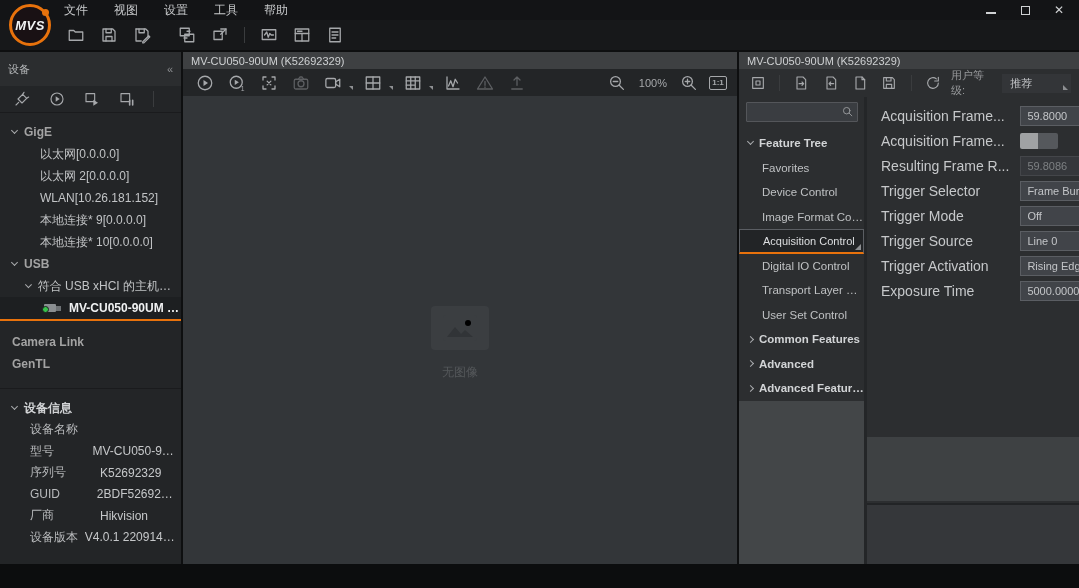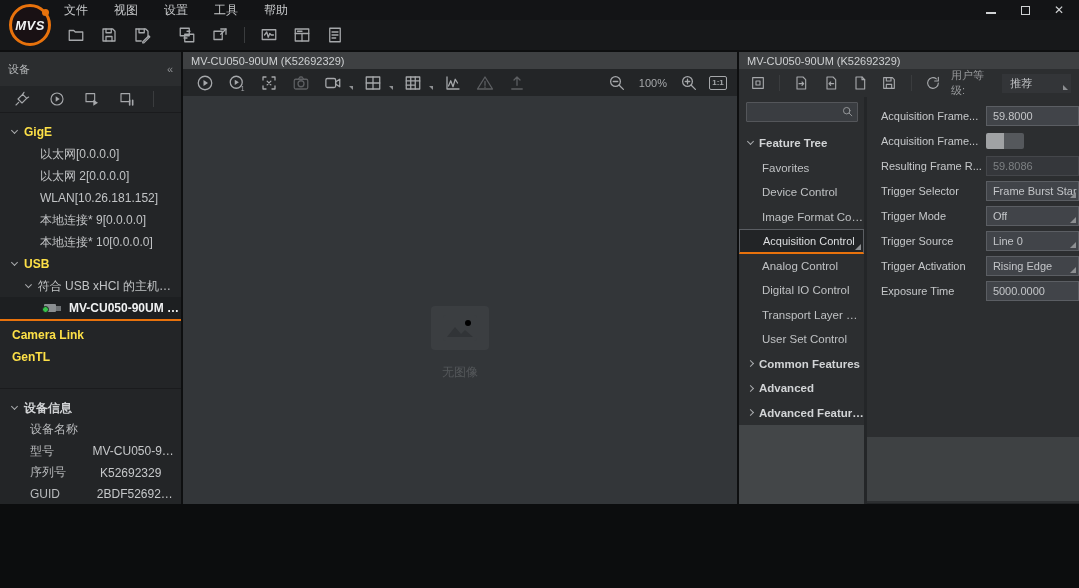--- a/index.html
+++ b/index.html
@@ -1,18 +1,18 @@
 <!DOCTYPE html>
 <html><head>
 <meta charset="utf-8">
 <style>
   * { margin:0; padding:0; box-sizing:border-box; }
   html,body { background:#0c0d0e; }
   .app{
-    position:relative; width:1079px; height:504px; overflow:hidden;
+    position:relative; width:1079px; height:564px; overflow:hidden;
     background:#0e0f10; font-family:"Liberation Sans", sans-serif;
     color:#c2c4c6; font-size:12px; -webkit-font-smoothing:antialiased;
   }
   
   .menubar{position:absolute;left:0;top:0;right:0;height:20px;background:#131416;display:flex;align-items:center;padding-left:64px;gap:26px;}
   .menu-item{color:#c6c8ca;font-size:12px;cursor:default;}
   .win-controls{position:absolute;right:14px;top:0;height:20px;display:flex;align-items:center;gap:22px;color:#cfd1d3;}
   .wc{width:12px;height:12px;display:flex;align-items:center;justify-content:center;font-size:12px;}
   .wc-min{width:10px;height:1.5px;background:#cfd1d3;margin-top:6px;}
   .wc-max{width:9px;height:9px;border:1.5px solid #cfd1d3;}
@@ -33,21 +33,21 @@
   .chev.right{transform:rotate(-45deg);}
   .bold{font-weight:bold;}
   
   .panel-title{height:17px;background:#3e4042;color:#cfd1d3;font-size:11px;display:flex;align-items:center;padding:0 8px;}
   .left-panel{position:absolute;top:52px;left:0;width:181px;bottom:0;background:#232527;}
   .lp-head{height:16px;background:#2b2d2f;display:flex;align-items:center;justify-content:space-between;padding:17px 8px;color:#b7b9bb;font-size:11px;}
   .lp-tools{height:27px;display:flex;align-items:center;padding:0 10px;gap:11px;border-bottom:1px solid #1a1b1d;color:#9fa1a4;}
   .tree{padding-top:8px;}
   .trow{height:22px;display:flex;align-items:center;gap:7px;color:#c2c4c6;}
   .trow .lbl{white-space:nowrap;overflow:hidden;text-overflow:ellipsis;}
-  .trow.group{padding-left:12px;color:#fde047;}
+  .trow.group{padding-left:12px;color:#a3a3a3;}
   .trow.child{padding-left:40px;}
   .trow.sub{padding-left:26px;color:#c2c4c6;}
   .trow.cam{padding-left:44px;background:#1d1f21;border-bottom:2px solid #e8720c;height:24px;color:#f0f1f2;font-weight:bold;}
   .camic{position:relative;width:18px;height:12px;color:#8a8e91;flex:0 0 auto;}
   .camic .body{position:absolute;left:0;top:2px;width:12px;height:8px;background:#8a8e91;border-radius:1px;}
   .camic .lens{position:absolute;left:12px;top:3.5px;width:5px;height:5px;background:#6e7275;}
   .camic .dot{position:absolute;left:-2px;top:4px;width:7px;height:7px;border-radius:50%;background:#35c24a;border:1px solid #1d1f21;}
   .dev-info{position:absolute;left:0;top:336px;right:0;border-top:1px solid #1a1b1d;padding-top:8px;}
   .di-title{height:22px;display:flex;align-items:center;gap:7px;padding-left:12px;color:#d2d4d6;font-weight:bold;}
   .di-row{height:21.5px;display:flex;align-items:center;padding-left:30px;}
@@ -78,21 +78,21 @@
   .search-ic{position:absolute;right:3px;top:2px;color:#9a9c9e;}
   .ft-items{background:#2c2e30;padding-top:4px;}
   .ft-row{height:24.5px;display:flex;align-items:center;gap:6px;padding-left:9px;color:#bfc1c3;font-size:11.5px;}
   .ft-row .lbl{white-space:nowrap;overflow:hidden;text-overflow:ellipsis;}
   .ft-row.node{color:#d2d4d6;font-weight:bold;}
   .ft-row.leaf{padding-left:23px;}
   .ft-row.sel{background:#222426;border-bottom:2px solid #e8720c;color:#dddfe1;}
   .prop-col{flex:1;position:relative;background:#2c2e30;}
   .prows{padding:9px 0 0 0;display:flex;flex-direction:column;gap:5px;}
   .prow{height:20px;display:flex;align-items:center;padding:0 11px 0 14px;}
-  .prow .k{flex:1;color:#c6c8ca;font-size:11px;white-space:nowrap;overflow:hidden;text-overflow:ellipsis;padding-right:4px;}
+  .prow .k{flex:1;color:#c6c8ca;font-size:14px;white-space:nowrap;overflow:hidden;text-overflow:ellipsis;padding-right:11px;}
   .ctrl{width:93px;height:20px;flex:0 0 auto;}
   .inp{background:#414449;border:1px solid #5b5e63;color:#c3c5c8;font-size:11px;display:flex;align-items:center;padding-left:6px;}
   .inp.disabled{background:#35373b;border-color:#44464a;color:#7d8083;}
   .sel{position:relative;background:#414449;border:1px solid #5b5e63;color:#c3c5c8;font-size:11px;display:flex;align-items:center;padding-left:6px;}
   .sel::after{content:"";position:absolute;right:2px;bottom:2px;border-left:6px solid transparent;border-bottom:6px solid #8d8f92;}
   .sel .lbl{white-space:nowrap;overflow:hidden;}
   .toggle{width:38px;height:16px;display:flex;border-radius:2px;overflow:hidden;cursor:pointer;}
   .toggle .knob{width:18px;background:#a0a2a4;}
   .toggle .track{flex:1;background:#55585c;}
   .desc-light{position:absolute;left:0;right:6px;top:340px;height:64px;background:#3e4143;}
@@ -357,21 +357,21 @@
         <span class="lbl">符合 USB xHCI 的主机控制器</span>
       </div>
       <div class="trow cam">
         <span class="camic">
             <span class="body"></span>
             <span class="lens"></span>
             <span class="dot"></span>
           </span>
         <span class="lbl">MV-CU050-90UM (K5269...</span>
       </div>
-      <div class="trow group" style="margin-top:3px">
+      <div class="trow group" style="margin-top:10px">
         <span class="lbl bold">Camera Link</span>
       </div>
       <div class="trow group">
         <span class="lbl bold">GenTL</span>
       </div>
     </div>
 
     <div class="dev-info">
       <div class="di-title">
         <span class="chev down"></span>
@@ -557,23 +557,20 @@
           <div class="ft-row leaf">
               <span class="lbl">Device Control</span>
             </div>
           <div class="ft-row leaf">
               <span class="lbl">Image Format Control</span>
             </div>
           <div class="ft-row leaf sel">
               <span class="lbl">Acquisition Control</span>
             </div>
           <div class="ft-row leaf">
-              <span class="lbl">Analog Control</span>
-            </div>
-          <div class="ft-row leaf">
               <span class="lbl">Digital IO Control</span>
             </div>
           <div class="ft-row leaf">
               <span class="lbl">Transport Layer Cont...</span>
             </div>
           <div class="ft-row leaf">
               <span class="lbl">User Set Control</span>
             </div>
           <div class="ft-row node">
             <span class="chev right"></span>

